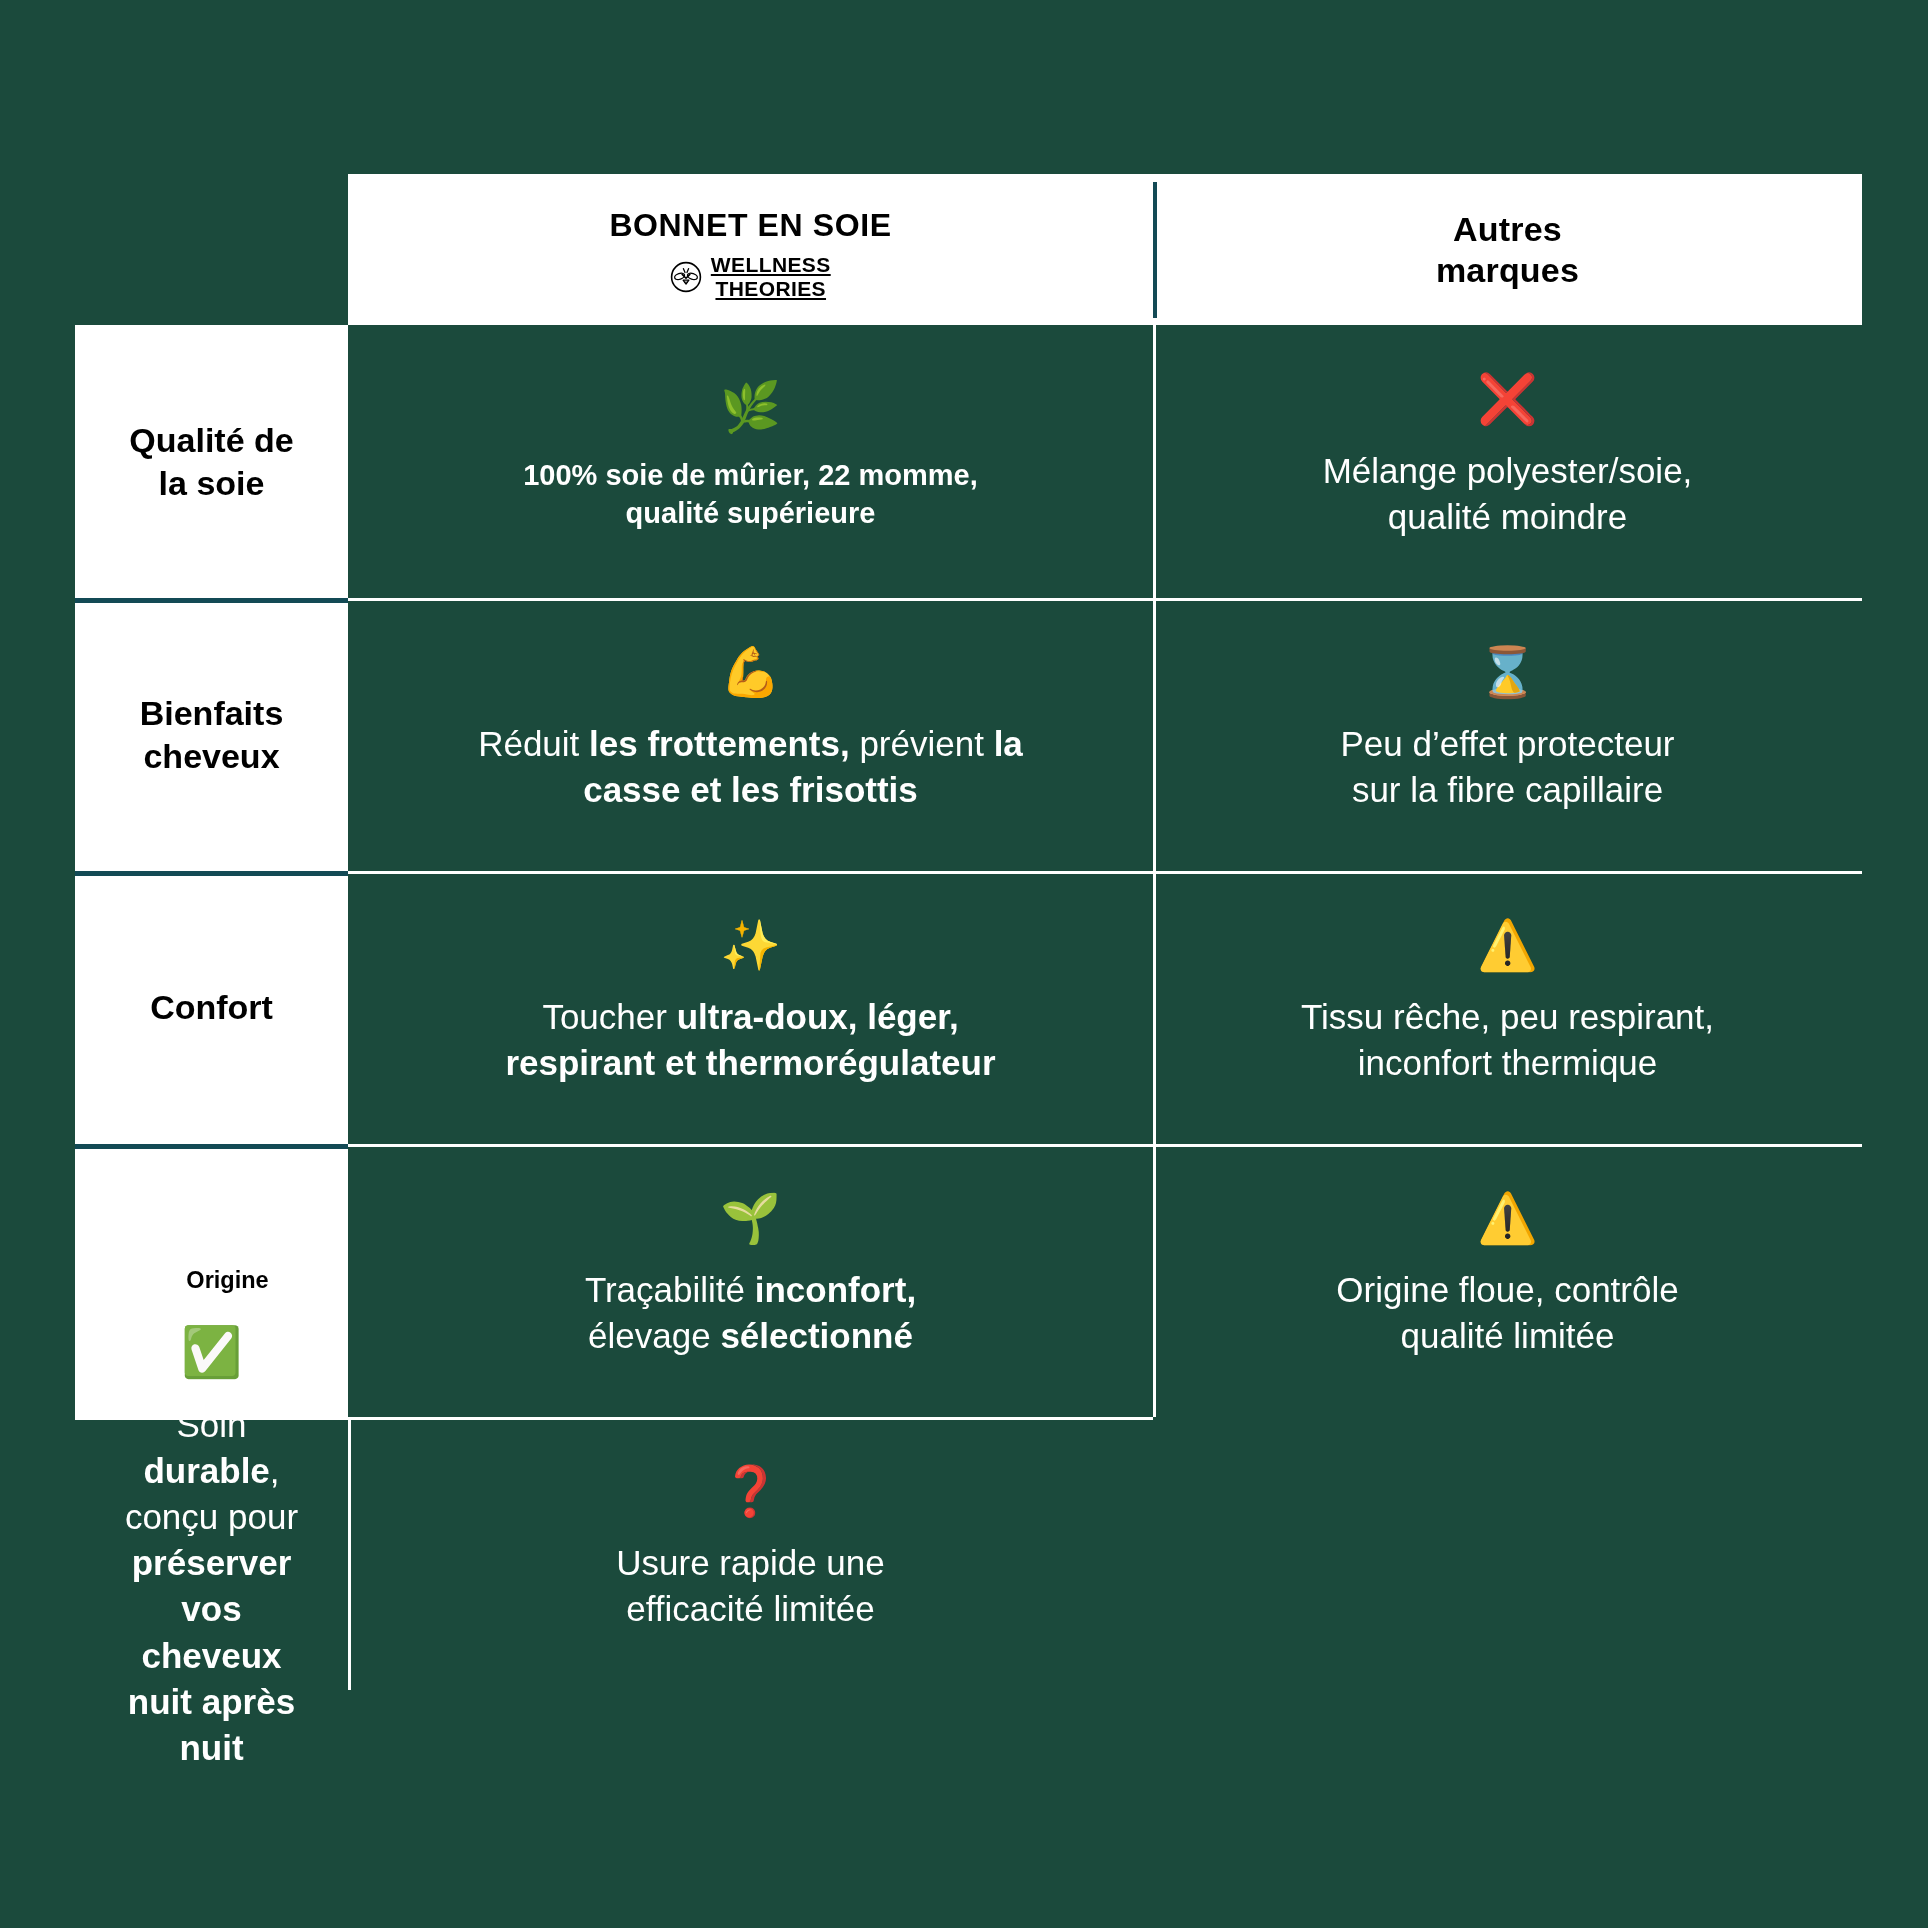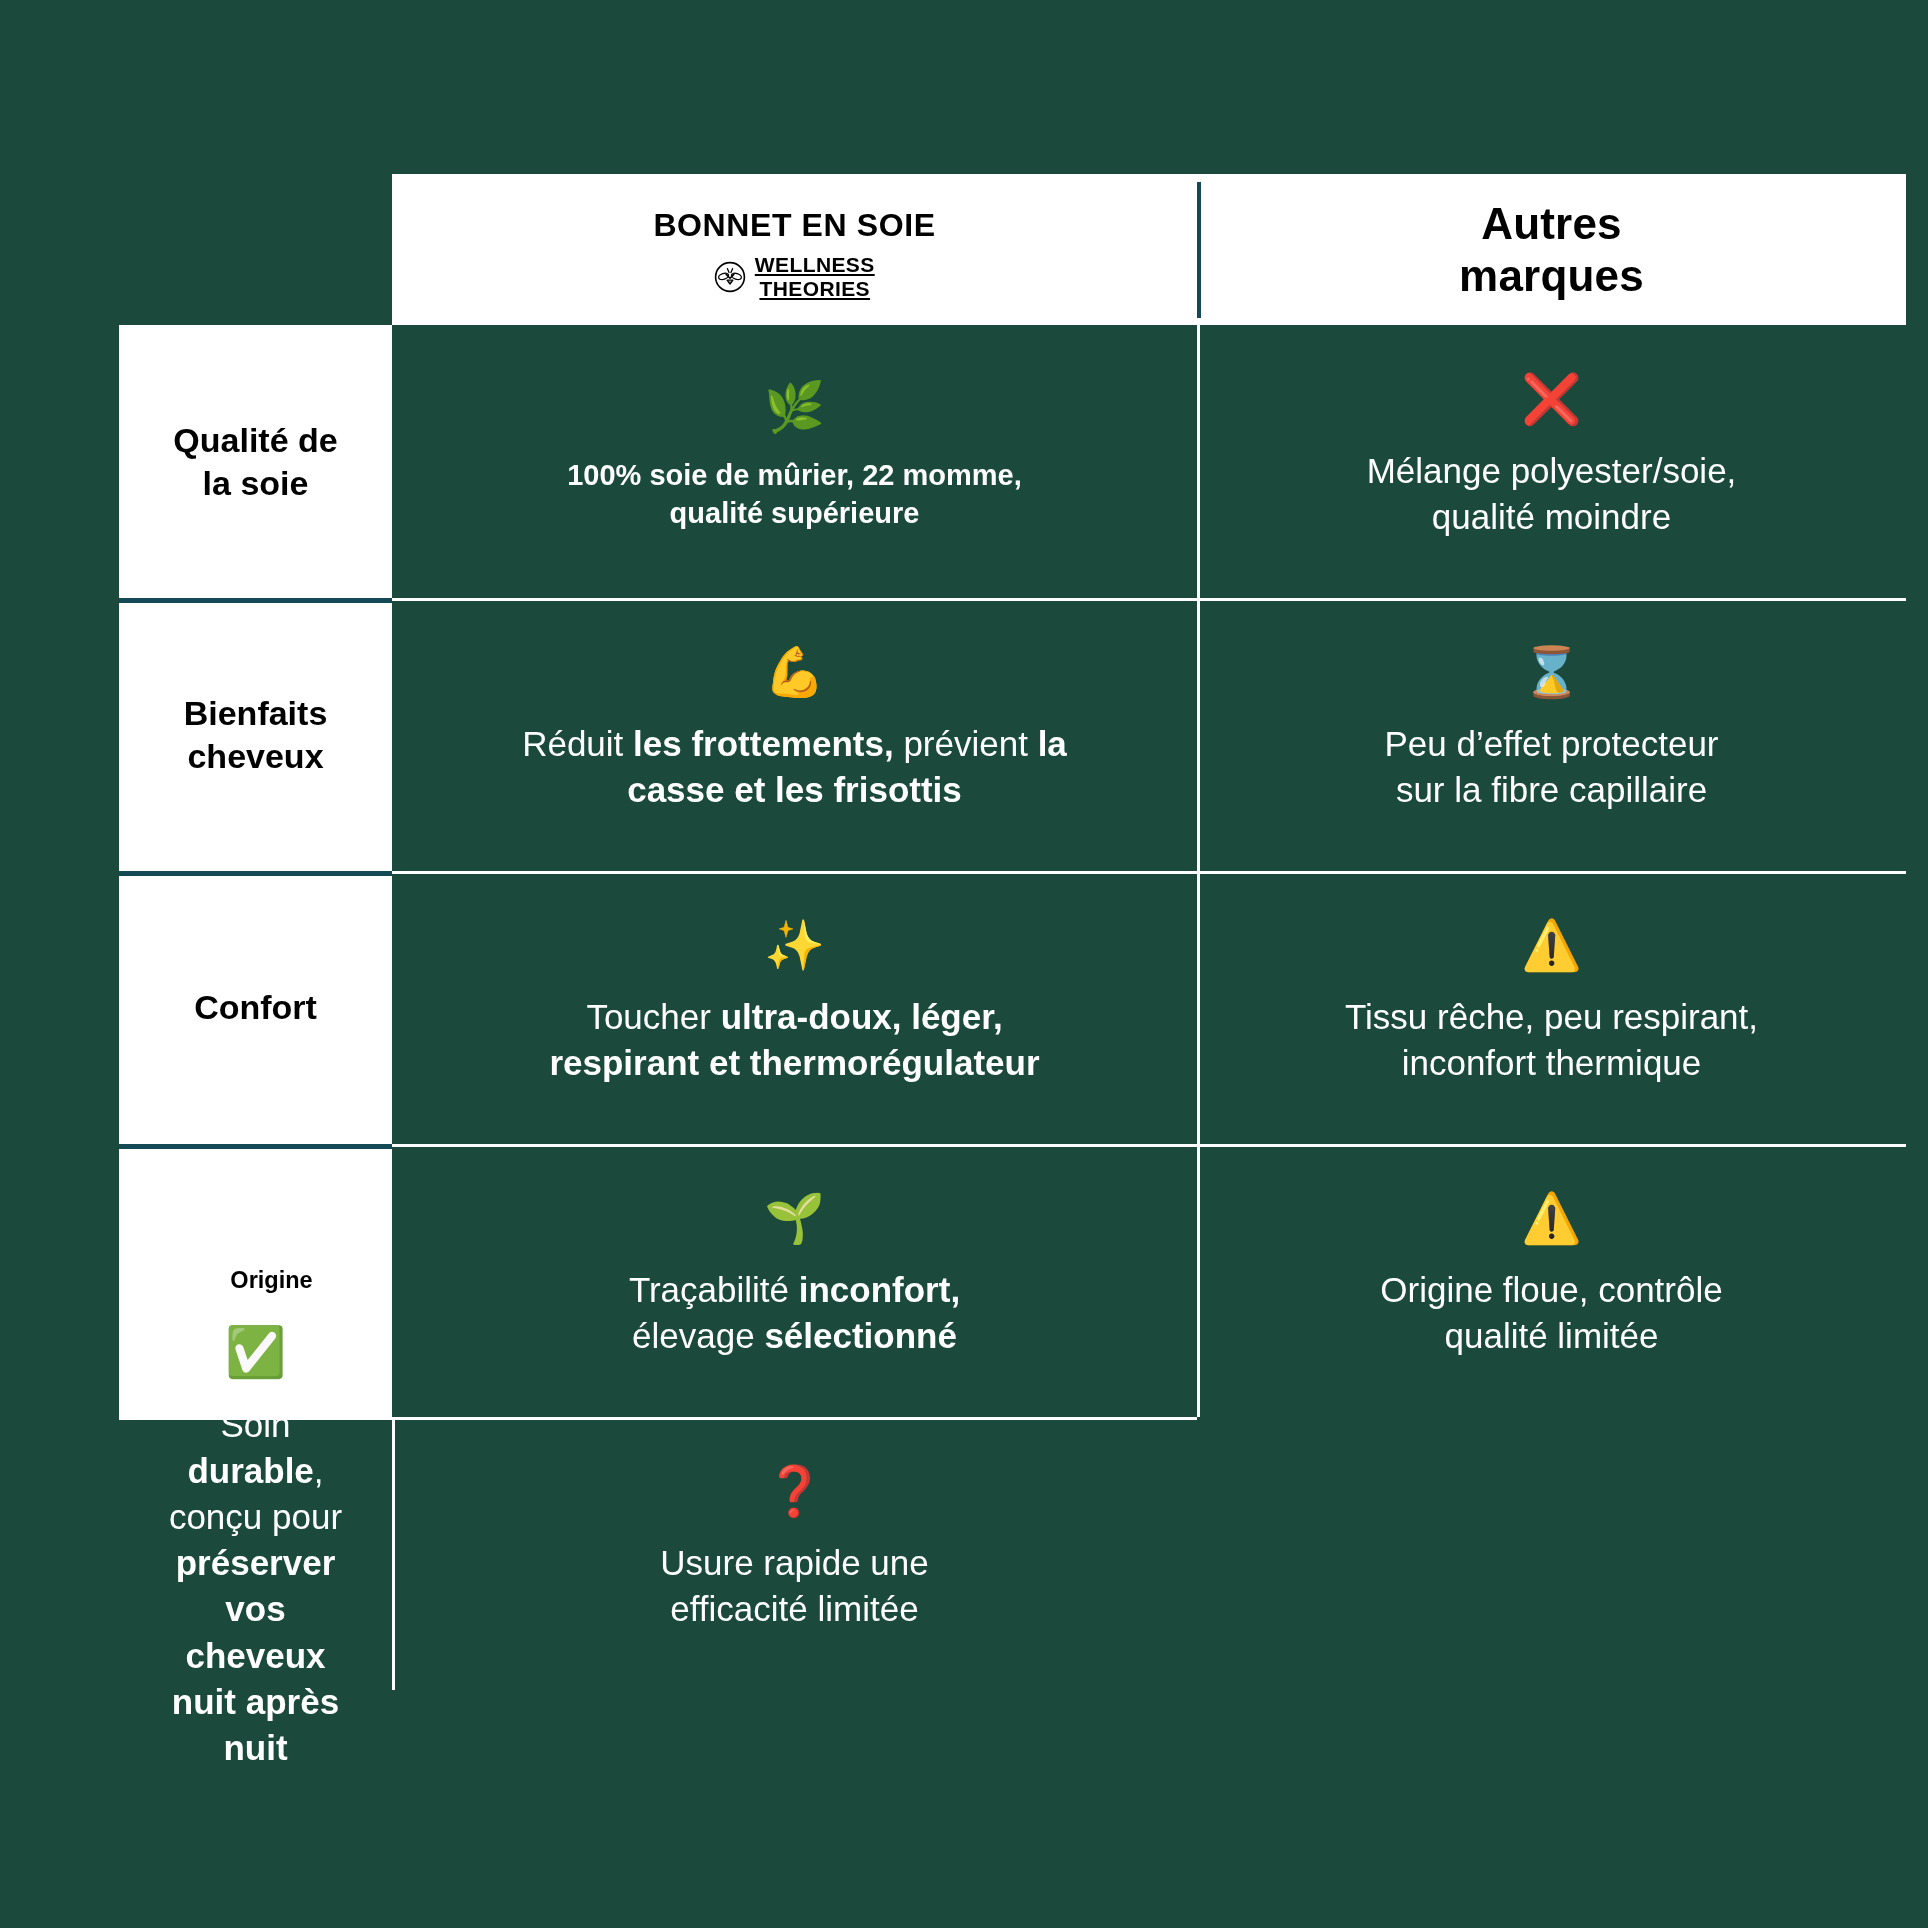--- a/index.html
+++ b/index.html
@@ -24,21 +24,20 @@
   
   .table {
     position: absolute;
     left: 75px;
     top: 174px;
     width: 1787px;
     height: 1544px;
     display: grid;
     grid-template-columns: 273px 805px 709px;
     grid-template-rows: 151px 273px 273px 273px 273px 273px;
-    margin-left: 44px;
   }
 
   
   .hdr-spacer {
     background: #1b4a3c;
   }
   .hdr-cell {
     background: #ffffff;
     display: flex;
     flex-direction: column;
@@ -80,21 +79,21 @@
   }
   .brand-words {
     font-size: 21px;
     font-weight: bold;
     line-height: 1.12;
     letter-spacing: 0.4px;
     text-align: center;
   }
 
   .other-title {
-    font-size: 44px;
+    font-size: 34px;
     font-weight: bold;
     line-height: 1.18;
     text-align: center;
     letter-spacing: 0.2px;
   }
 
   
   .label-cell {
     background: #ffffff;
     color: #000000;

